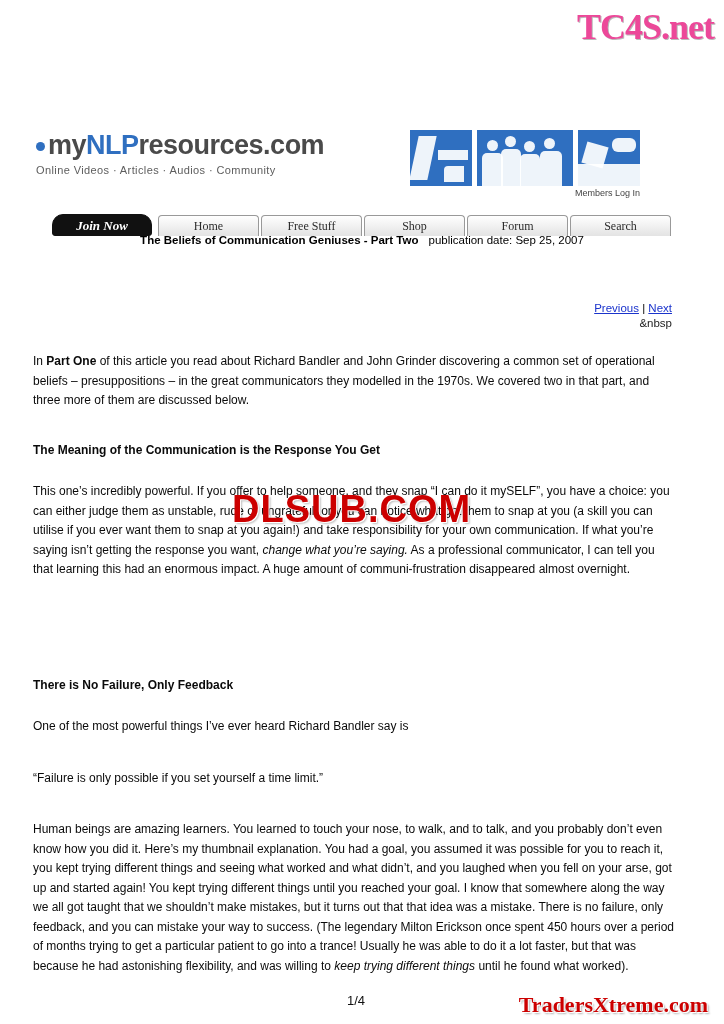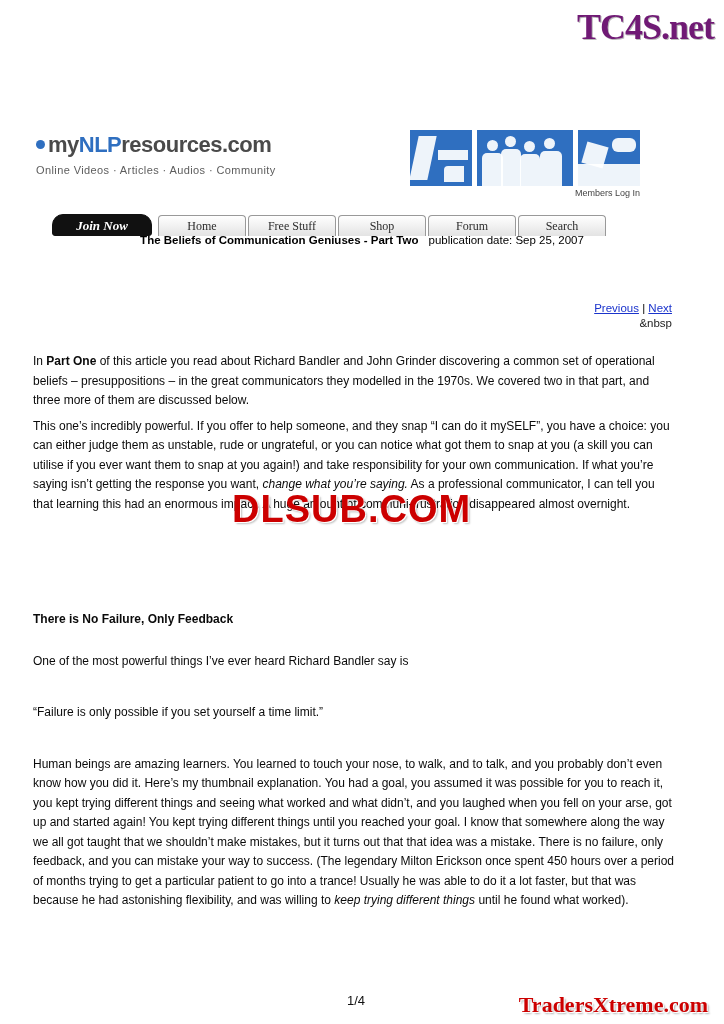--- a/index.html
+++ b/index.html
@@ -15,42 +15,42 @@
   }
 
   
   .tc4s {
     position: absolute;
     top: 6px;
     right: 10px;
     font-family: "Liberation Serif", serif;
     font-size: 36px;
     font-weight: bold;
-    color: #701a75;
+    color: #ec4899;
     letter-spacing: -1px;
     text-shadow: 1px 1px 0 #bbbbbb;
   }
 
   
   .banner {
     position: absolute;
     top: 130px;
     left: 36px;
     width: 604px;
     height: 72px;
   }
   .logo-block {
     position: absolute;
     left: 0;
     top: 0;
     width: 340px;
   }
   .logo-line1 {
     font-family: "Liberation Sans", sans-serif;
-    font-size: 22px;
+    font-size: 27px;
     letter-spacing: -0.5px;
     line-height: 30px;
     white-space: nowrap;
   }
   .logo-dot {
     display: inline-block;
     width: 9px; height: 9px;
     border-radius: 50%;
     background: #2f6fc0;
     margin-right: 3px;
@@ -111,21 +111,21 @@
   
   .nav {
     position: absolute;
     top: 214px;
     left: 52px;
     display: flex;
     align-items: flex-end;
     height: 22px;
   }
   .tab {
-    width: 88px;
+    width: 101px;
     height: 21px;
     margin-right: 2px;
     border: 1px solid #999999;
     border-bottom: none;
     border-radius: 4px 4px 0 0;
     background: linear-gradient(#ffffff, #e3e3e3);
     font-family: "Liberation Serif", serif;
     font-size: 12px;
     color: #2b2b2b;
     text-align: center;
@@ -288,20 +288,21 @@
   <a href="#">Previous</a>
   <span class="sep">|</span>
   <a href="#">Next</a>
   <span class="nbsp">&amp;nbsp</span>
 </div>
 
 <div class="content">
 
   <p><span>In </span><b>Part One</b><span> of this article you read about Richard Bandler and John Grinder discovering a common set of operational beliefs – presuppositions – in the great communicators they modelled in the 1970s. We covered two in that part, and three more of them are discussed below.</span></p>
 
+  <div class="h-sub">The Meaning of the Communication is the Response You Get</div>
 
   <p><span> This one’s incredibly powerful. If you offer to help someone, and they snap “I can do it mySELF”, you have a choice: you can either judge them as unstable, rude or ungrateful, or you can notice what got them to snap at you (a skill you can utilise if you ever want them to snap at you again!) and take responsibility for your own communication. If what you’re saying isn’t getting the response you want, </span><em>change what you’re saying.</em><span> As a professional communicator, I can tell you that learning this had an enormous impact. A huge amount of communi-frustration disappeared almost overnight.</span></p>
 
   <div class="gap-lg"></div>
 
   <div class="h-sub">There is No Failure, Only Feedback</div>
 
   <p> One of the most powerful things I’ve ever heard Richard Bandler say is</p>
 
   <div class="gap-md"></div>

